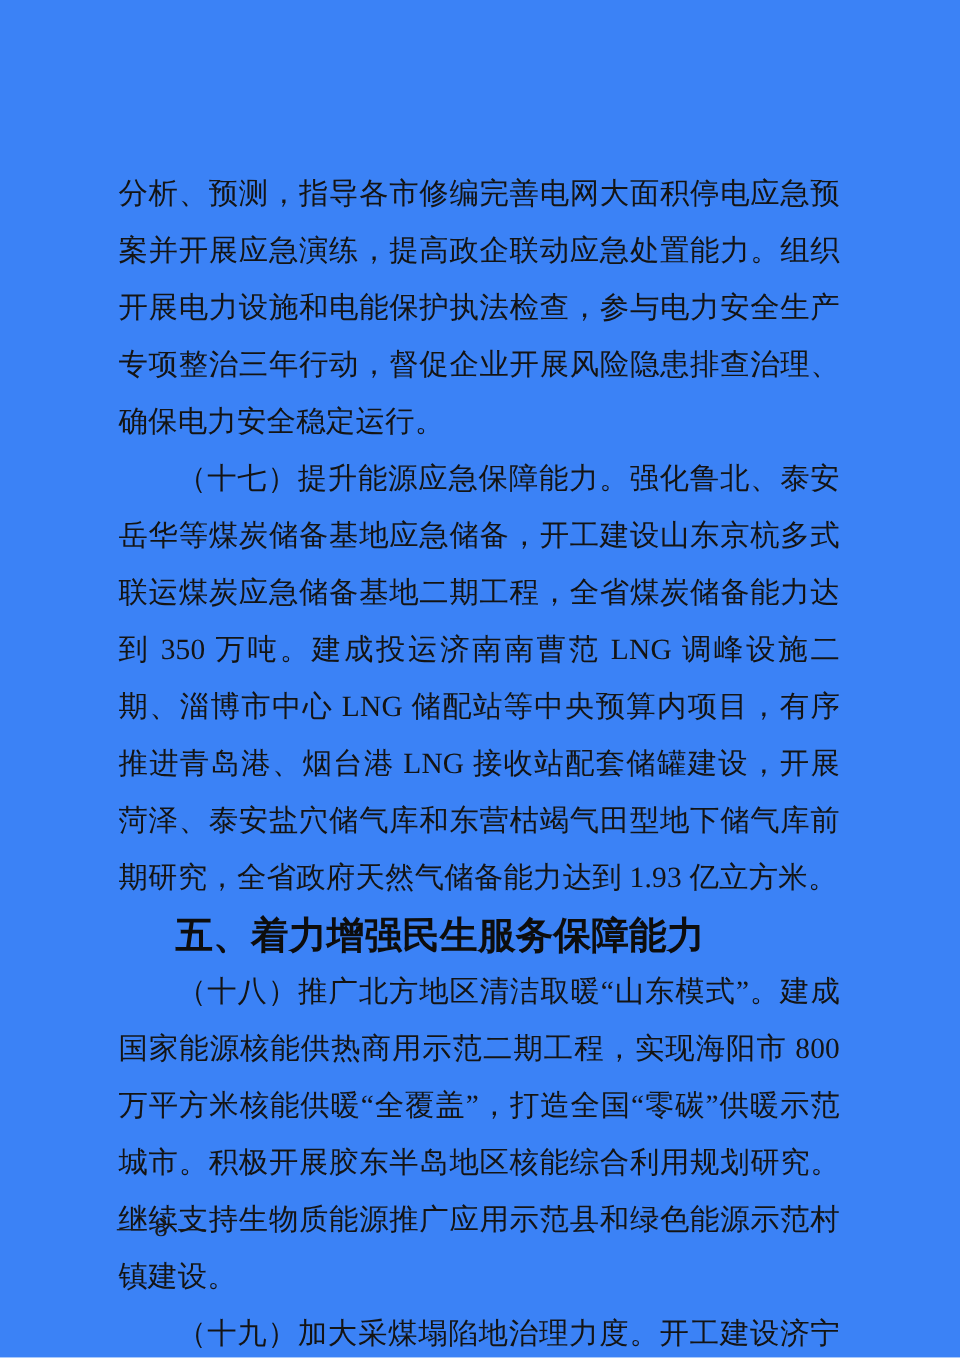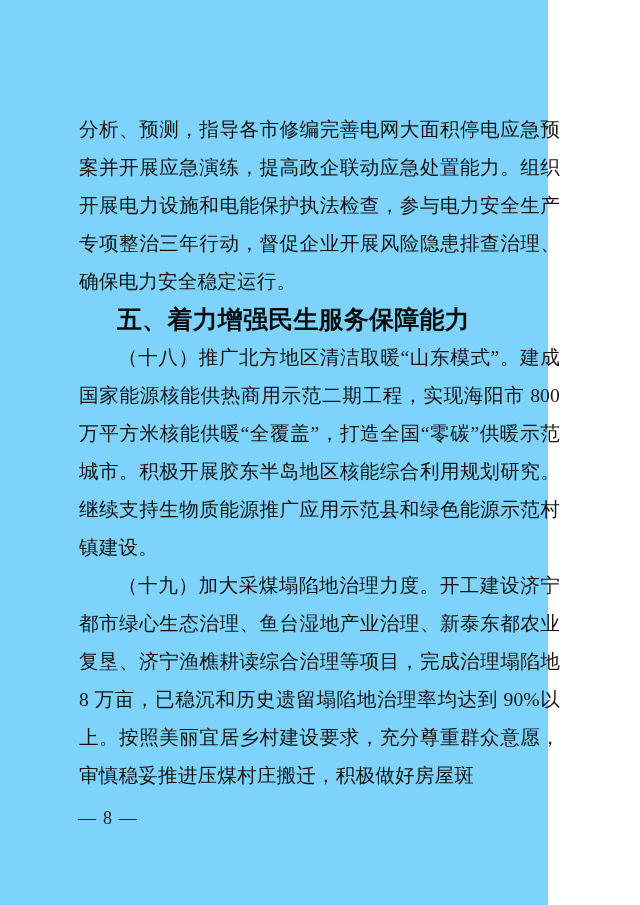--- a/index.html
+++ b/index.html
@@ -14,23 +14,23 @@
     overflow: hidden;
     font-family: "Liberation Serif", "DejaVu Serif", serif;
     color: #131313;
     -webkit-font-smoothing: antialiased;
   }
 
   #page {
     position: absolute;
     left: 0;
     top: 0;
-    width: 548px;
+    width: 640px;
     height: 905px;
-    background: #7dd3fc;
+    background: #3b82f6;
   }
 
   
   #body-column {
     position: absolute;
     left: 79px;
     top: 111px;
     width: 481px;
   }
 
@@ -78,20 +78,21 @@
 </style>
 </head>
 <body>
 
 <div id="page">
 
   <div id="body-column">
 
     <p class="para">分析、预测，指导各市修编完善电网大面积停电应急预案并开展应急演练，提高政企联动应急处置能力。组织开展电力设施和电能保护执法检查，参与电力安全生产专项整治三年行动，督促企业开展风险隐患排查治理、确保电力安全稳定运行。</p>
 
+    <p class="para indent">（十七）提升能源应急保障能力。强化鲁北、泰安岳华等煤炭储备基地应急储备，开工建设山东京杭多式联运煤炭应急储备基地二期工程，全省煤炭储备能力达到 350 万吨。建成投运济南南曹范 LNG 调峰设施二期、淄博市中心 LNG 储配站等中央预算内项目，有序推进青岛港、烟台港 LNG 接收站配套储罐建设，开展菏泽、泰安盐穴储气库和东营枯竭气田型地下储气库前期研究，全省政府天然气储备能力达到 1.93 亿立方米。</p>
 
     <h2 class="section-heading">五、着力增强民生服务保障能力</h2>
 
     <p class="para indent">（十八）推广北方地区清洁取暖“山东模式”。建成国家能源核能供热商用示范二期工程，实现海阳市 800 万平方米核能供暖“全覆盖”，打造全国“零碳”供暖示范城市。积极开展胶东半岛地区核能综合利用规划研究。继续支持生物质能源推广应用示范县和绿色能源示范村镇建设。</p>
 
     <p class="para indent">（十九）加大采煤塌陷地治理力度。开工建设济宁都市绿心生态治理、鱼台湿地产业治理、新泰东都农业复垦、济宁渔樵耕读综合治理等项目，完成治理塌陷地 8 万亩，已稳沉和历史遗留塌陷地治理率均达到 90%以上。按照美丽宜居乡村建设要求，充分尊重群众意愿，审慎稳妥推进压煤村庄搬迁，积极做好房屋斑</p>
 
   </div>
 
   <div id="page-number">— 8 —</div>

